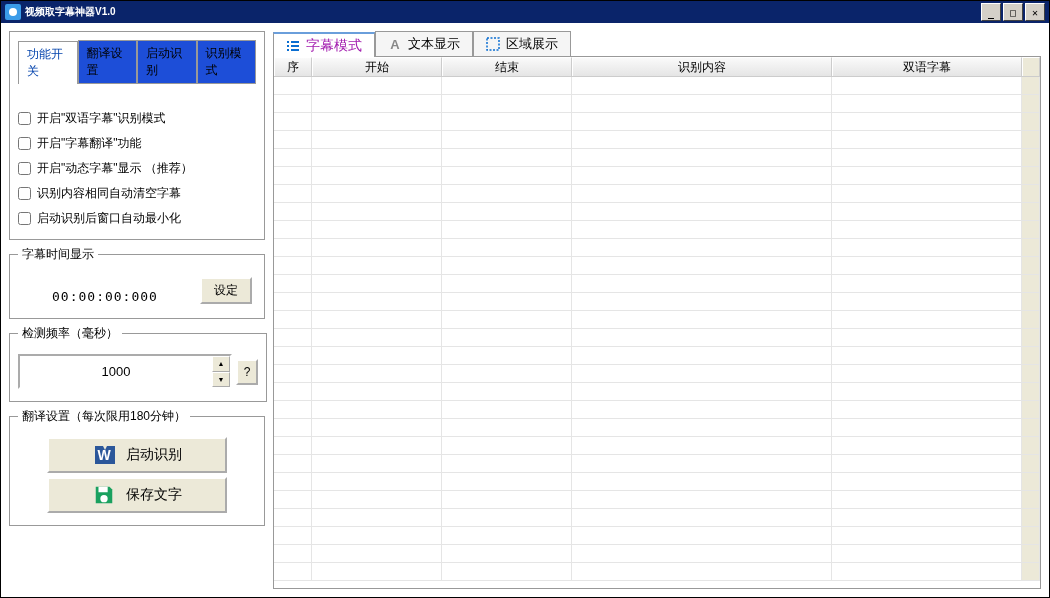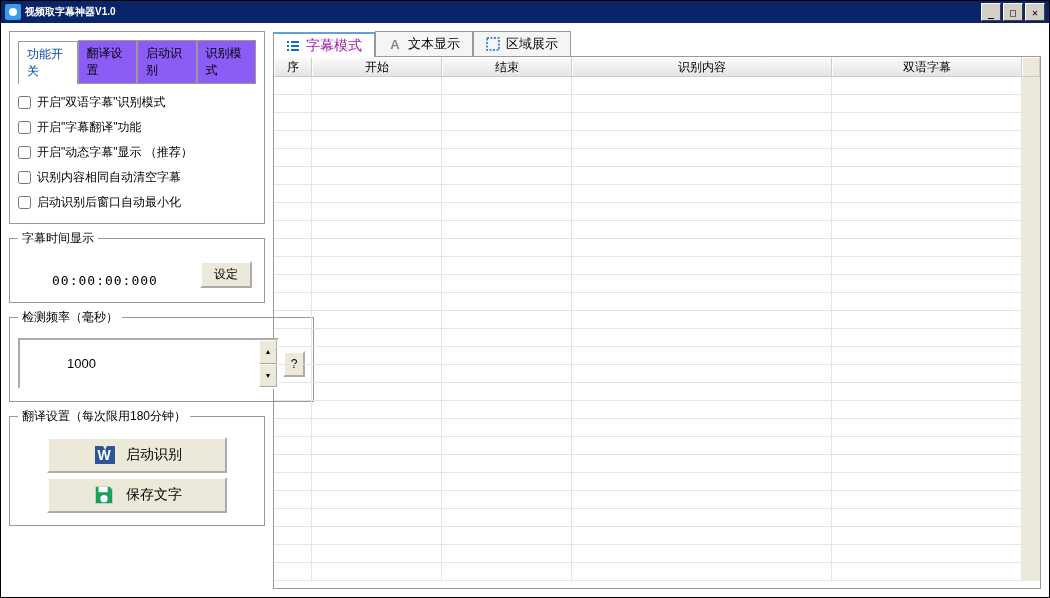--- a/index.html
+++ b/index.html
@@ -18,34 +18,34 @@
 
 .left-panel { width: 256px; display: flex; flex-direction: column; gap: 6px; }
 
 fieldset { border: 1px solid #999; padding: 8px; position: relative; }
 legend { padding: 0 4px; font-size: 12px; }
 
 .select-area-btn { width: 100%; height: 60px; background: #ece9d8; border: 2px outset #fff; display: flex; align-items: center; justify-content: center; gap: 8px; cursor: pointer; font-size: 13px; }
 .dashed-rect { width: 20px; height: 18px; border: 2px dashed #0a6ed1; }
 
 .tab-container { }
-.tab-header { display: flex; border-bottom: 1px solid #999; margin-bottom: 6px; }
-.tab { padding: 4px 8px; border: 1px solid #999; border-bottom: none; background: #8b5cf6; cursor: pointer; margin-right: 0px; font-size: 12px; }
+.tab-header { display: flex; border-bottom: 1px solid #999; margin-bottom: 22px; }
+.tab { padding: 4px 8px; border: 1px solid #999; border-bottom: none; background: #1d4ed8; cursor: pointer; margin-right: 0px; font-size: 12px; }
 .tab.active { background: #fff; color: #0645ad; position: relative; top: 1px; }
 
 .checkbox-row { display: flex; align-items: center; gap: 6px; padding: 4px 0; font-size: 12px; cursor: pointer; }
 .checkbox-row input { width: 13px; height: 13px; }
 
 .time-row { display: flex; align-items: flex-end; justify-content: space-between; padding: 6px 4px; }
 .time-display { font-family: monospace; font-size: 13px; letter-spacing: 1px; padding-left: 30px; }
 .set-btn { padding: 3px 12px; background: #ece9d8; border: 2px outset #fff; cursor: pointer; font-size: 12px; }
 
 .freq-row { display: flex; align-items: center; gap: 4px; padding: 4px 0; }
 .freq-input-wrap { flex: 1; display: flex; border: 2px inset #fff; background: #fff; }
-.freq-input { flex: 1; border: none; font-size: 13px; padding: 16px; outline: none; margin-left: 31px; }
+.freq-input { flex: 1; border: none; text-align: center; font-size: 13px; padding: 8px; outline: none; }
 .spinner { width: 18px; display: flex; flex-direction: column; }
 .spinner-btn { flex: 1; background: #ece9d8; border: 1px outset #fff; font-size: 7px; display: flex; align-items: center; justify-content: center; cursor: pointer; }
 .help-btn { width: 22px; height: 26px; background: #ece9d8; border: 2px outset #fff; cursor: pointer; font-size: 12px; }
 
 .big-btn { width: 180px; height: 36px; margin: 4px auto; background: #ece9d8; border: 2px outset #fff; display: flex; align-items: center; justify-content: center; gap: 10px; cursor: pointer; font-size: 14px; }
 .big-btn .icon { width: 24px; height: 24px; display: flex; align-items: center; justify-content: center; }
 
 .right-panel { flex: 1; display: flex; flex-direction: column; }
 .right-tabs { display: flex; height: 26px; border-bottom: 1px solid #999; }
 .right-tab { padding: 3px 12px; border: 1px solid #999; border-bottom: none; background: #f5f5f5; cursor: pointer; display: flex; align-items: center; gap: 6px; font-size: 13px; }

